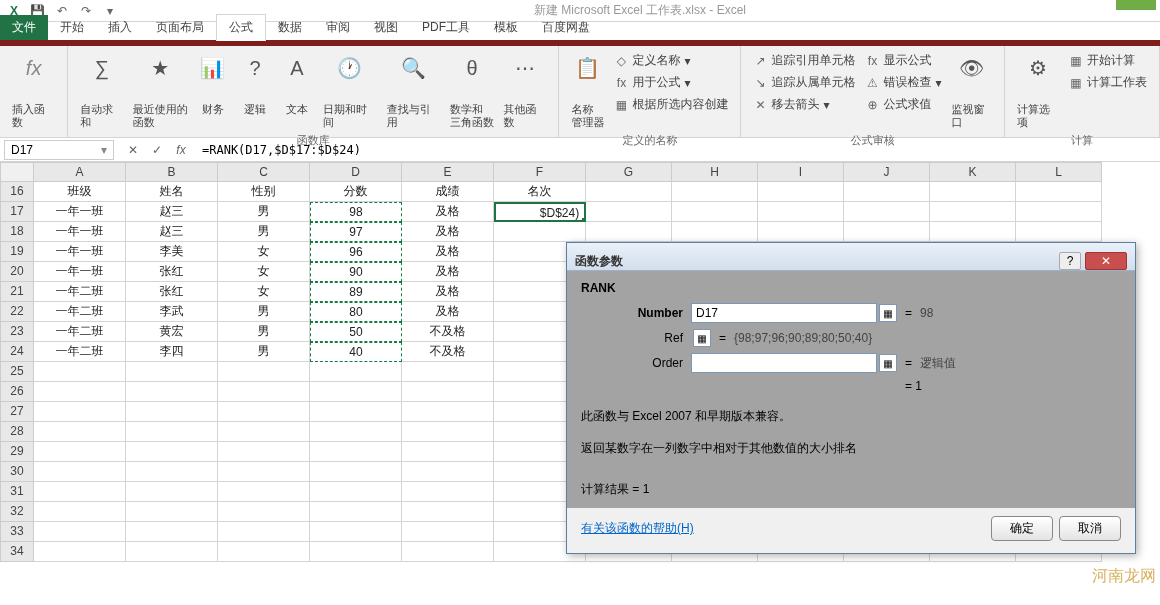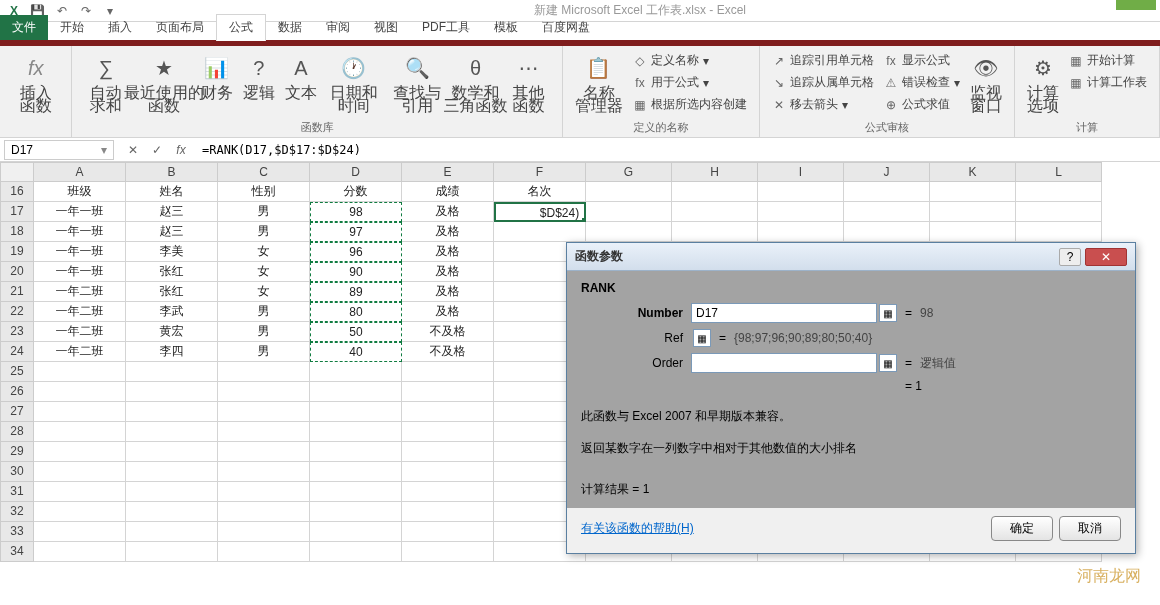--- a/index.html
+++ b/index.html
@@ -18,21 +18,21 @@
 .tab.file { background: #217346; color: #fff; }
 .tab.active { border: 1px solid #d4d4d4; border-bottom: 1px solid #fff; background: #fff; margin-bottom: -1px; }
 
 
 .ribbon { height: 92px; background: #f1f1f1; border-bottom: 1px solid #d4d4d4; display: flex; }
 .group { border-right: 1px solid #d4d4d4; padding: 4px 8px 2px; display: flex; flex-direction: column; }
 .group-content { flex: 1; display: flex; align-items: flex-start; gap: 2px; }
 .group-label { text-align: center; color: #666; font-size: 11px; padding-top: 2px; }
 .big-btn { display: flex; flex-direction: column; align-items: center; padding: 2px 4px; cursor: pointer; min-width: 40px; }
 .big-btn .icon { width: 32px; height: 32px; display: flex; align-items: center; justify-content: center; font-size: 20px; color: #555; }
-.big-btn .lbl { font-size: 16px; color: #444; text-align: center; line-height: 13px; margin-top: 2px; }
+.big-btn .lbl { font-size: 11px; color: #444; line-height: 13px; margin-top: 19px; }
 .sm-btn { display: flex; align-items: center; gap: 4px; padding: 2px 4px; cursor: pointer; color: #444; font-size: 11px; white-space: nowrap; }
 .sm-btn .si { width: 14px; height: 14px; display: inline-flex; align-items: center; justify-content: center; color: #666; }
 .vstack { display: flex; flex-direction: column; gap: 1px; }
 
 
 .fbar { height: 24px; display: flex; align-items: center; border-bottom: 1px solid #d4d4d4; background: #fff; }
 .namebox { width: 110px; border: 1px solid #ccc; margin: 2px 4px; padding: 2px 6px; background: #fff; display: flex; align-items: center; }
 .namebox input { border: none; outline: none; width: 70px; font-size: 12px; }
 .fbar-icons { display: flex; gap: 6px; padding: 0 6px; color: #666; }
 .fbar-icons span { cursor: pointer; width: 18px; text-align: center; }
@@ -48,21 +48,21 @@
 .row { display: flex; height: 20px; }
 .rowhead { width: 34px; border: 1px solid #ccc; border-top: none; background: #e8e8e8; text-align: center; line-height: 18px; color: #444; }
 .cell { flex: 0 0 86px; border-right: 1px solid #d4d4d4; border-bottom: 1px solid #d4d4d4; text-align: center; line-height: 18px; color: #222; background: #fff; position: relative; }
 .cell.wide { flex: 0 0 92px; }
 .marching { border: 1.5px dashed #107c41 !important; }
 .selected { border: 2px solid #217346 !important; padding-left: 39px; }
 .selected::after { content: ''; position: absolute; right: -3px; bottom: -3px; width: 5px; height: 5px; background: #217346; }
 
 
 .dialog { position: absolute; left: 566px; top: 242px; width: 570px; background: #f0f0f0; border: 1px solid #5a7fa0; box-shadow: 2px 2px 8px rgba(0,0,0,0.3); }
-.dialog-title { height: 28px; background: linear-gradient(#eaf1f9, #d2deec); border-bottom: 1px solid #9cb2c9; display: flex; align-items: center; padding: 0 8px; gap: 44px; }
+.dialog-title { height: 28px; background: linear-gradient(#eaf1f9, #d2deec); border-bottom: 1px solid #9cb2c9; display: flex; align-items: flex-end; padding: 0 8px; gap: 44px; }
 .dialog-title .t { flex: 1; font-weight: bold; color: #333; }
 .dialog-title .btns { display: flex; gap: 4px; }
 .dialog-title .help { width: 22px; height: 18px; border: 1px solid #aaa; background: #eee; border-radius: 2px; text-align: center; line-height: 16px; cursor: pointer; }
 .dialog-title .close { width: 42px; height: 18px; background: #c94f4f; border: 1px solid #a03333; border-radius: 2px; color: #fff; text-align: center; line-height: 16px; cursor: pointer; }
 .dialog-body { padding: 10px 14px; background: #a3a3a3; }
 .func-name { font-weight: bold; margin-bottom: 8px; }
 .param-row { display: flex; align-items: center; margin-bottom: 6px; }
 .param-lbl { width: 110px; text-align: right; padding-right: 8px; }
 .param-lbl.b { font-weight: bold; }
 .param-input { width: 186px; border: 1px solid #7a99b8; padding: 2px 4px; background: #fff; }
@@ -70,21 +70,21 @@
 .param-eq { padding: 0 8px; }
 .param-val { flex: 1; color: #444; }
 .desc { margin-top: 14px; line-height: 18px; }
 .desc-center { text-align: center; margin-top: 10px; }
 .result-row { margin-top: 24px; }
 .dialog-footer { display: flex; align-items: center; padding: 8px 14px 12px; justify-content: flex-end; }
 .help-link { color: #0066cc; text-decoration: underline; cursor: pointer; }
 .spacer { flex: 1; }
 .btn { padding: 3px 18px; border: 1px solid #888; background: linear-gradient(#fff,#e4e4e4); cursor: pointer; margin-left: 6px; border-radius: 4px; }
 
-.watermark { position: absolute; right: 19px; bottom: 18px; color: #d8b060; font-size: 16px; font-family: Liberation Sans, sans-serif; pointer-events: none; }
+.watermark { position: absolute; right: 4px; bottom: 18px; color: #d8b060; font-size: 16px; font-family: Liberation Sans, sans-serif; pointer-events: none; }
 
 .colbadge { position: absolute; top: 0; right: 4px; width: 40px; height: 10px; background: #70ad47; }
 </style>
 </head>
 <body>
 
 <div class="titlebar">
   <div class="colbadge"></div>
   <div class="qat">
     <span class="qat-icon" style="color:#217346;font-weight:bold">X</span>

